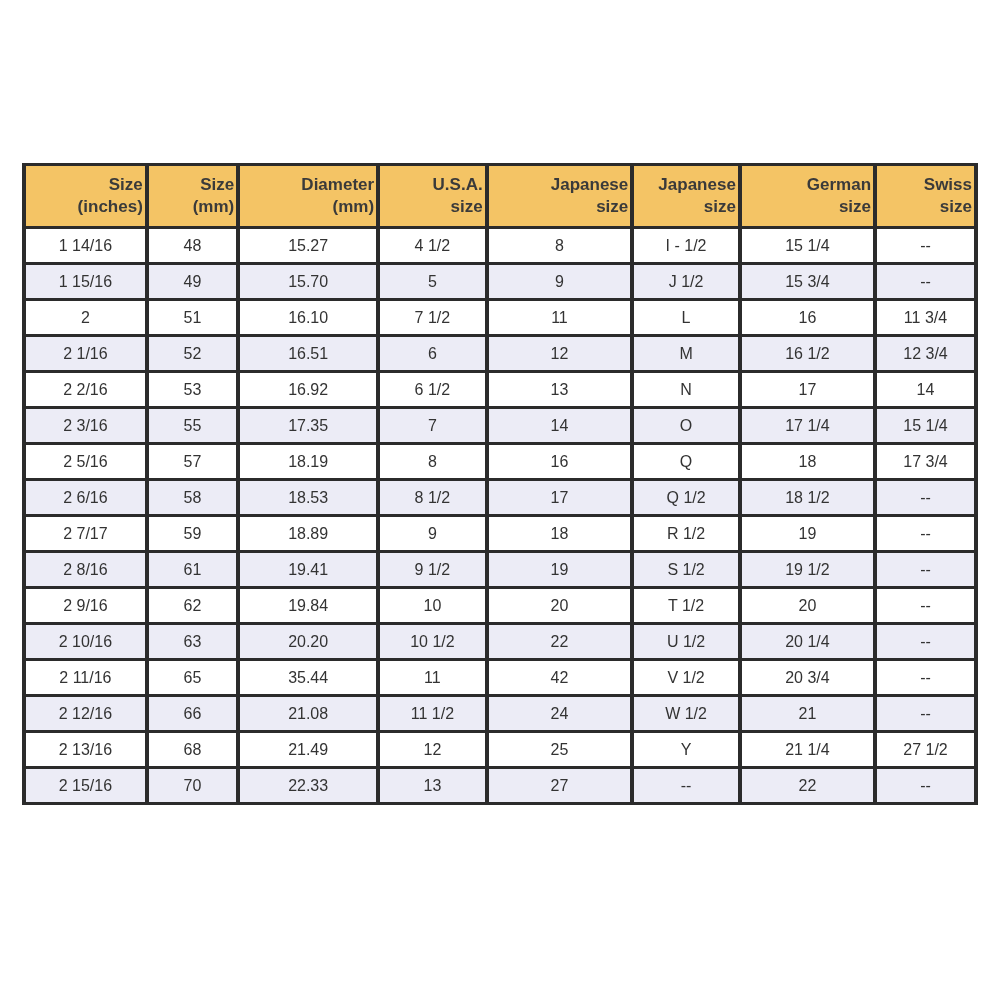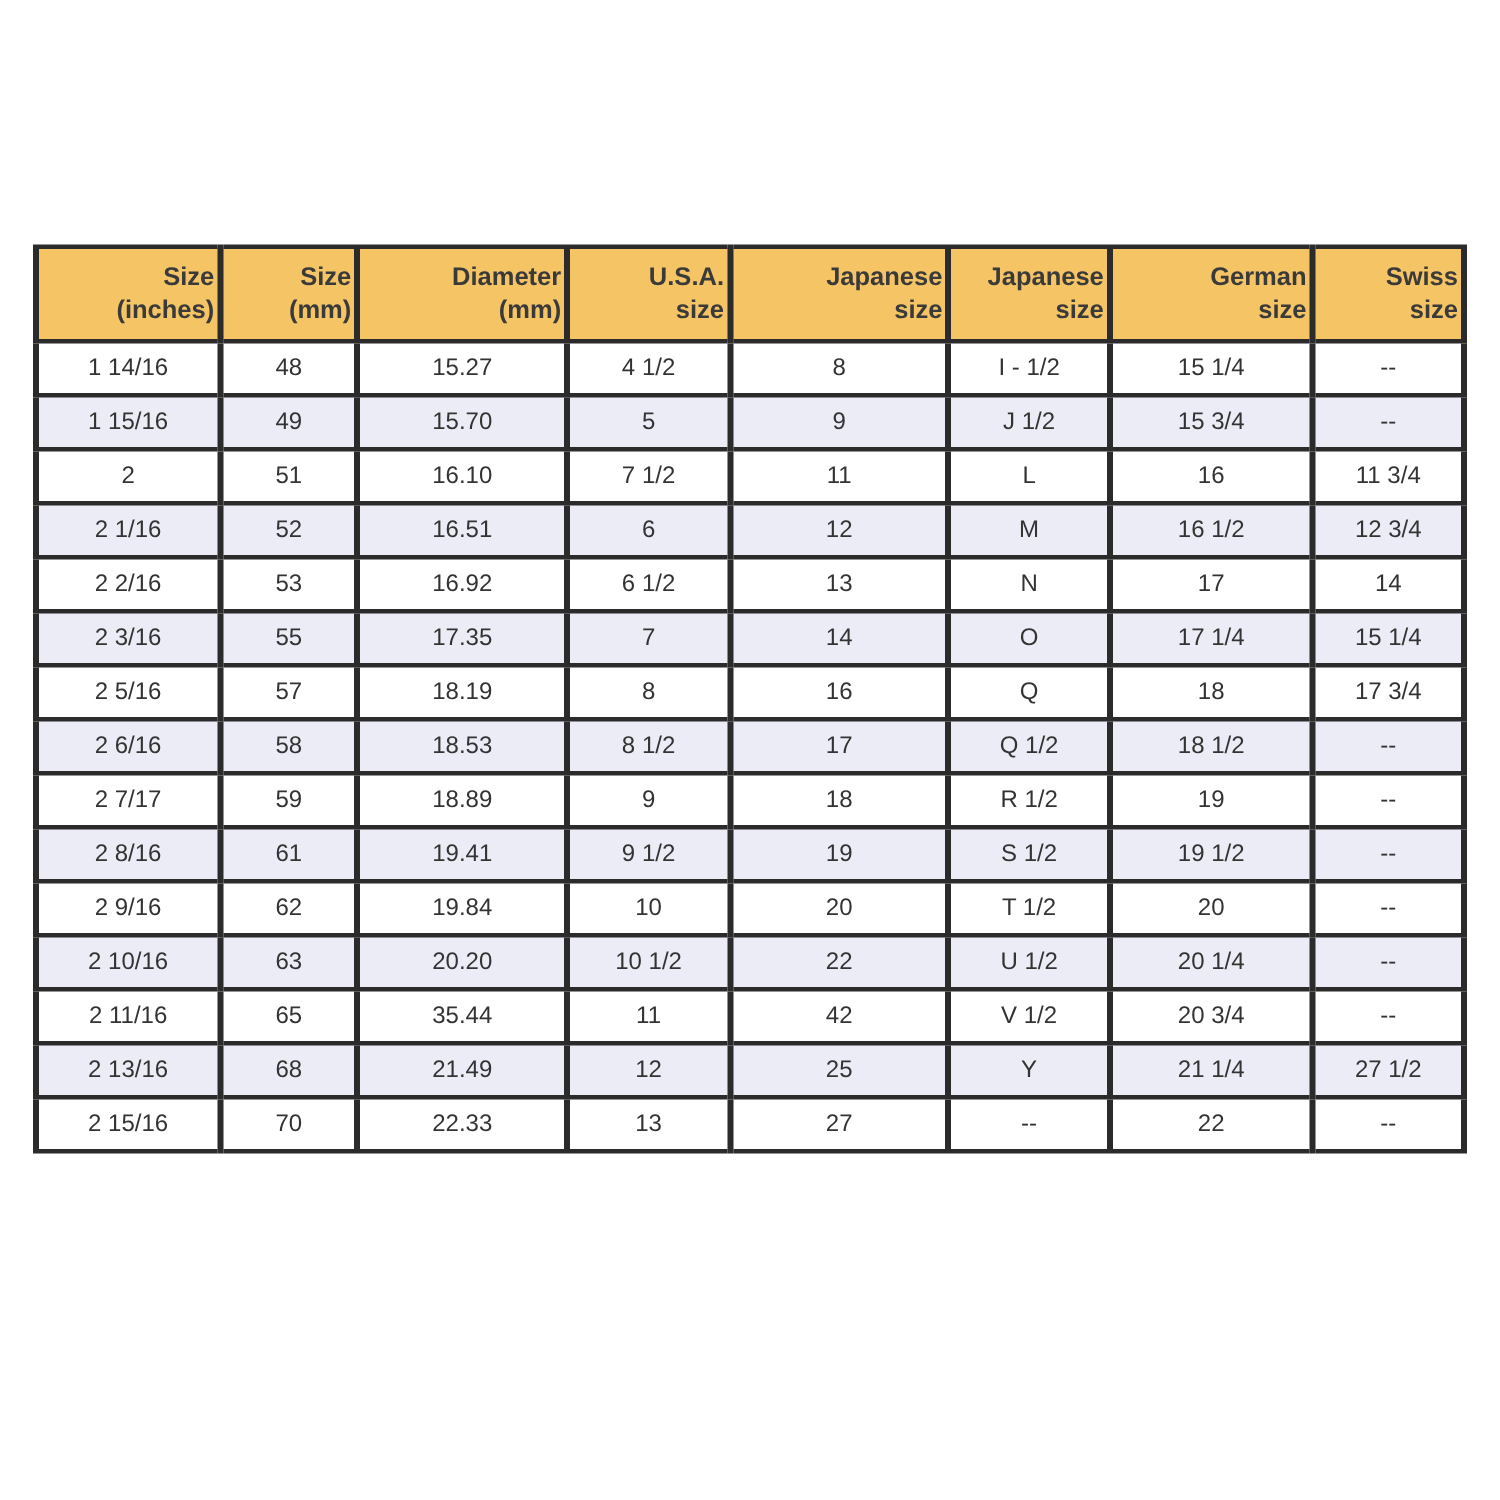--- a/index.html
+++ b/index.html
@@ -215,20 +215,30 @@
           <td>2 11/16</td>
           <td>65</td>
           <td>35.44</td>
           <td>11</td>
           <td>42</td>
           <td>V 1/2</td>
           <td>20 3/4</td>
           <td>--</td>
         </tr>
         <tr>
+          <td>2 12/16</td>
+          <td>66</td>
+          <td>21.08</td>
+          <td>11 1/2</td>
+          <td>24</td>
+          <td>W 1/2</td>
+          <td>21</td>
+          <td>--</td>
+        </tr>
+        <tr>
           <td>2 13/16</td>
           <td>68</td>
           <td>21.49</td>
           <td>12</td>
           <td>25</td>
           <td>Y</td>
           <td>21 1/4</td>
           <td>27 1/2</td>
         </tr>
         <tr>

